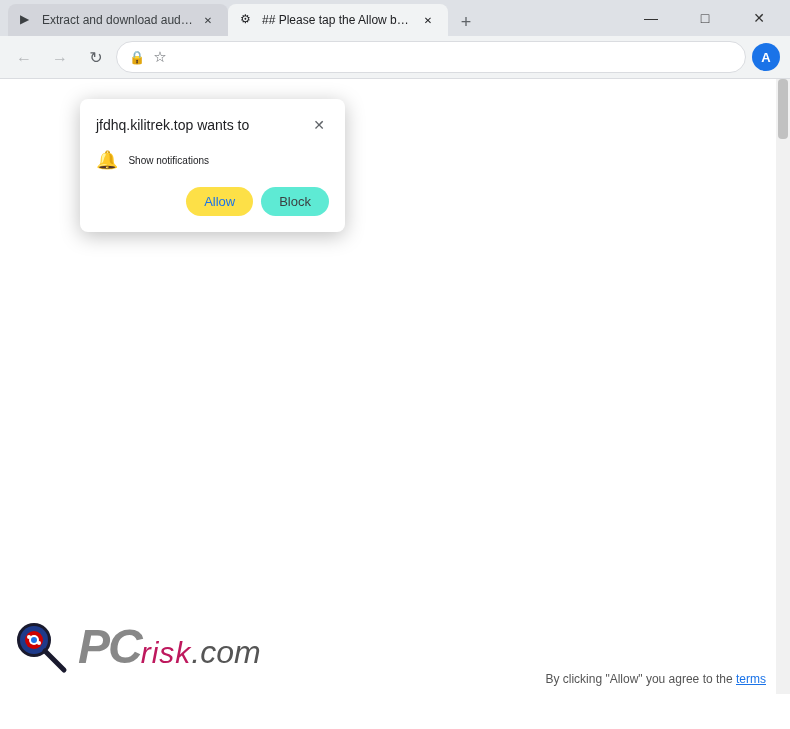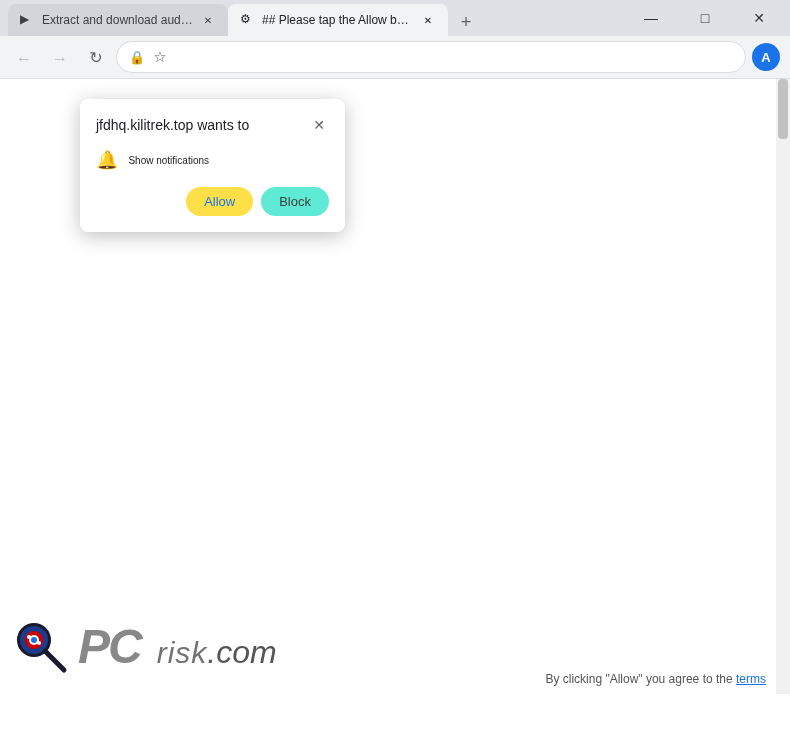--- a/index.html
+++ b/index.html
@@ -357,25 +357,24 @@
       font-weight: 900;
       color: #888;
       font-style: italic;
       letter-spacing: -2px;
       font-family: Arial Black, Arial, sans-serif;
     }
 
     .logo-risk {
       font-size: 30px;
       font-weight: 400;
-      color: #737373;
+      color: #be185d;
       font-style: italic;
       letter-spacing: 1px;
       font-family: Arial, sans-serif;
-      margin-left: 16px;
     }
 
     .logo-dot-com {
       font-size: 32px;
       color: #555;
       font-style: italic;
       font-family: Arial, sans-serif;
     }
 
     

